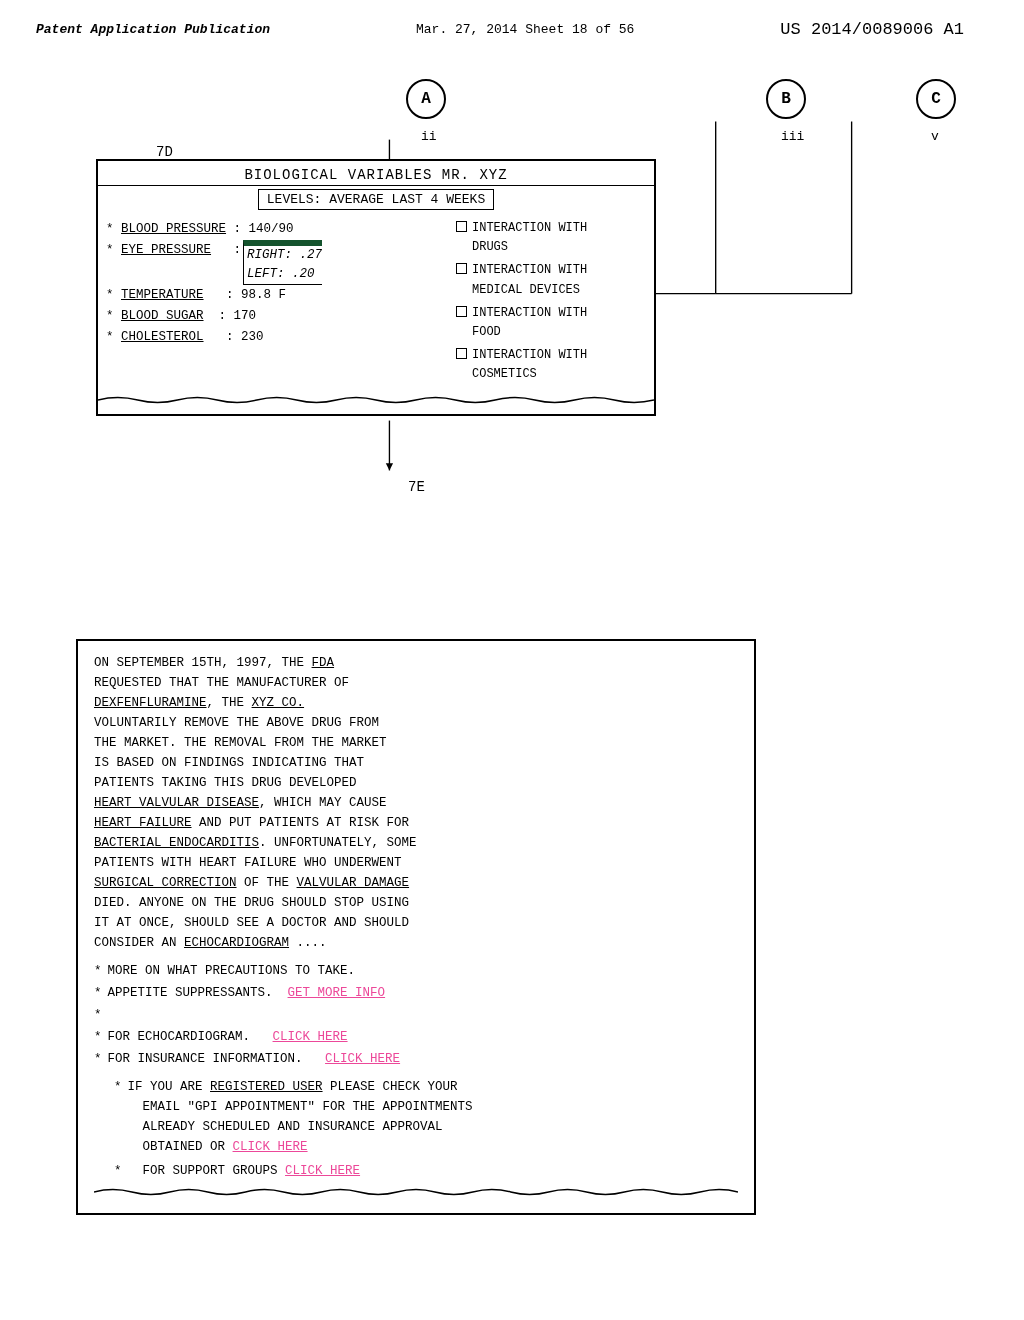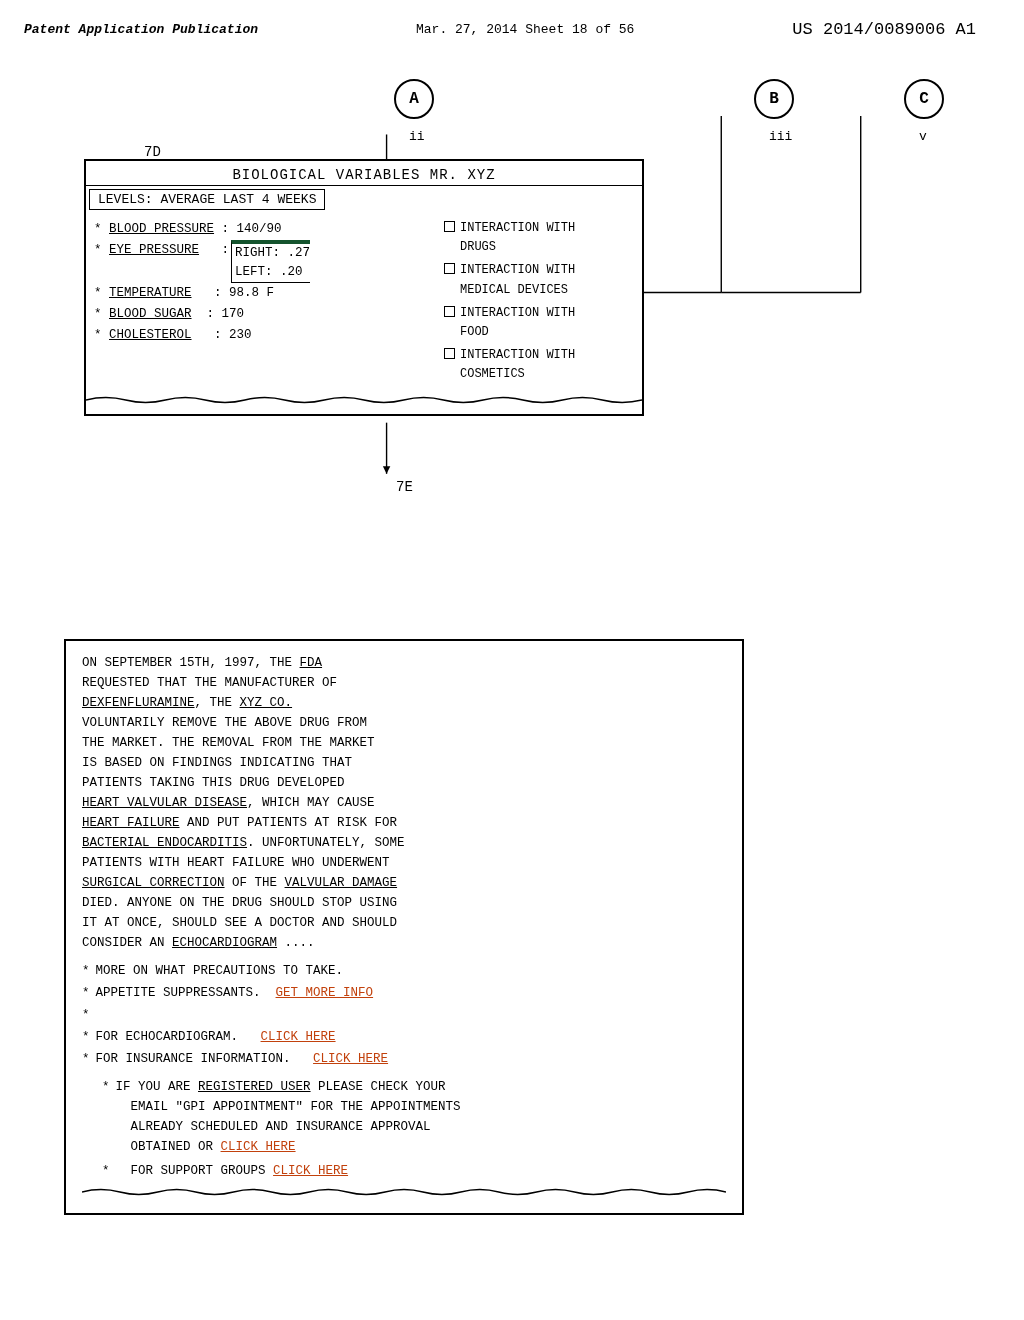--- a/index.html
+++ b/index.html
@@ -8,21 +8,21 @@
       font-family: 'Courier New', Courier, monospace;
       width: 1024px;
       min-height: 1320px;
       position: relative;
       overflow-x: hidden;
     }
     .page {
       width: 1000px;
       min-height: 1320px;
       background: #fff;
-      padding: 20px 24px;
+      padding: 20px 36px;
       position: relative;
     }
     .header {
       display: flex;
       justify-content: space-between;
       align-items: center;
       margin-bottom: 10px;
       font-size: 13px;
     }
     .header-left {
@@ -186,21 +186,21 @@
       padding: 0;
       margin: 4px 0 0 20px;
     }
     .sub-bullet-list li {
       display: flex;
       align-items: flex-start;
       margin-bottom: 4px;
     }
     a.link-underline {
       text-decoration: underline;
-      color: #c2410c;
+      color: #ec4899;
     }
   </style>
 </head>
 <body>
 
 <div class="page">
 
   <div class="header">
     <span class="header-left">Patent Application Publication</span>
     <span class="header-center">Mar. 27, 2014  Sheet 18 of 56</span>
@@ -239,34 +239,34 @@
     </div>
 
     <div class="label-ii">ii</div>
     <div class="label-iii">iii</div>
     <div class="label-v">v</div>
     <div class="label-7d">7D</div>
     <div class="label-7e">7E</div>
 
     <div class="main-box">
       <div class="main-box-title">BIOLOGICAL  VARIABLES  MR. XYZ</div>
-      <div style="padding: 3px;">
+      <div style="text-align:center; padding: 3px;">
         <span style="border: 1px solid #000; padding: 2px 8px; font-size:13px; display:inline-block;">LEVELS:  AVERAGE  LAST  4  WEEKS</span>
       </div>
       <div class="main-box-content">
 
         <div class="left-col">
 
           <div>
             * <span class="underline">BLOOD  PRESSURE</span>  :  140/90
           </div>
 
           <div style="display:flex; align-items:flex-start;">
             <span>* <span class="underline">EYE  PRESSURE</span>&nbsp;&nbsp; : </span>
-            <span style="border-left:1px solid #000; border-top:4px solid #14532d; border-bottom:1px solid #000; margin-left:2px; padding-left:3px; line-height:1.5;">RIGHT: .27<br>LEFT:  .20</span>
+            <span style="border-left:1px solid #000; border-top:6px solid #14532d; border-bottom:1px solid #000; margin-left:2px; padding-left:3px; line-height:1.5;font-style:italic;">RIGHT: .27<br>LEFT:  .20</span>
           </div>
 
           <div>
             * <span class="underline">TEMPERATURE</span>&nbsp;&nbsp; :  98.8  F
           </div>
 
 
           <div>
             * <span class="underline">BLOOD  SUGAR</span>&nbsp;  :  170
           </div>

